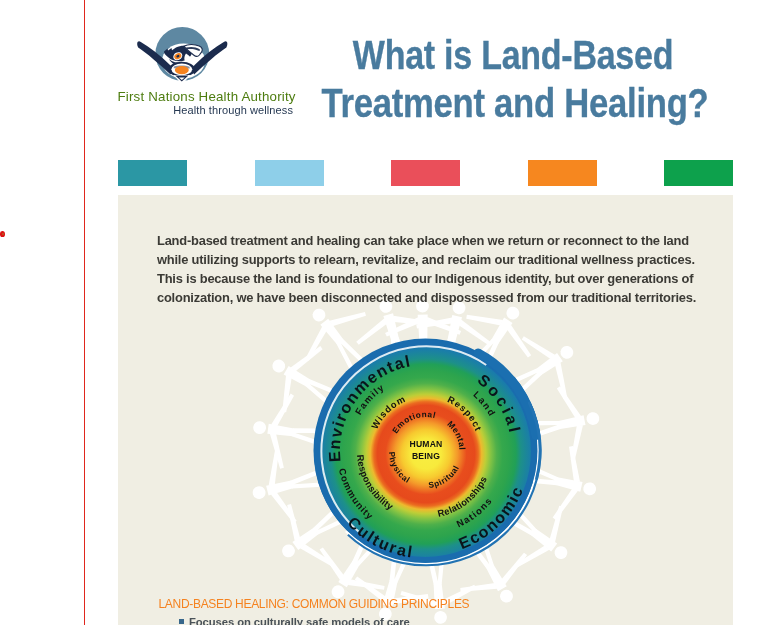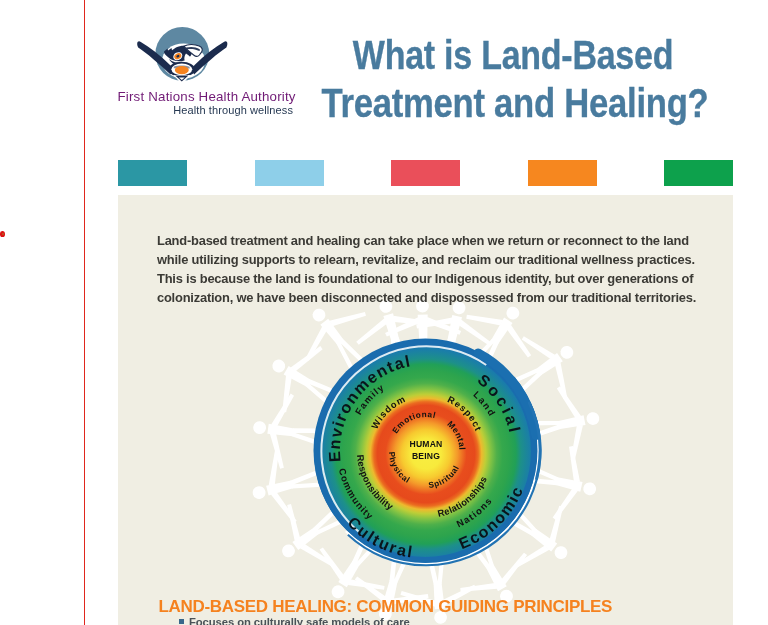--- a/index.html
+++ b/index.html
@@ -27,21 +27,21 @@
 <ellipse cx="41.9" cy="31.2" rx="1.6" ry="1.2" transform="rotate(-28 41.9 31.2)" fill="#1b2b4d"></ellipse>
 <path d="M33,34 C37,37.5 43,38.8 48.5,38.2 L47,40.8 C42,41.8 36,39.5 33,34 Z" fill="#1b2b4d"></path>
 <ellipse cx="45.8" cy="44.4" rx="13.2" ry="7.7" fill="#1b2b4d"></ellipse>
 <ellipse cx="45.8" cy="44.3" rx="10.4" ry="5.9" fill="#fff"></ellipse>
 <path d="M38,41.5 C42,40.2 50,40.2 53.5,41.7 L53.8,43.5 L37.6,43.3 Z" fill="#8a93a5"></path>
 <ellipse cx="45.8" cy="45.1" rx="7" ry="4.2" fill="#f5831f"></ellipse>
 <path d="M37.5,50 L54.5,50 L46,59.5 Z" fill="#fff"></path>
 <path d="M39.2,50.6 L52.4,50.6 L45.8,56.6 Z" fill="#1b2b4d"></path>
 <path d="M42.8,52.4 L48.8,52.4 L45.8,55.1 Z" fill="#fff"></path>
 </svg>
-<div class="abs" style="left:117.5px;top:89px;font-size:13.3px;letter-spacing:0.2px;color:#701a75;white-space:nowrap;">First Nations Health Authority</div>
+<div class="abs" style="left:117.5px;top:89px;font-size:13.3px;letter-spacing:0.2px;color:#4d7c0f;white-space:nowrap;">First Nations Health Authority</div>
 <div class="abs" style="left:117px;top:103.8px;width:176px;text-align:right;font-size:11px;letter-spacing:0.1px;color:#253852;white-space:nowrap;">Health through wellness</div>
 
 <div class="abs" style="left:512.5px;top:35.3px;font-size:40px;font-weight:bold;color:#497b9e;-webkit-text-stroke:0.35px #497b9e;line-height:40px;letter-spacing:-0.3px;white-space:nowrap;transform:translateX(-50%) scaleX(0.850);">What is Land-Based</div>
 <div class="abs" style="left:514.5px;top:82.8px;font-size:40px;font-weight:bold;color:#497b9e;-webkit-text-stroke:0.35px #497b9e;line-height:40px;letter-spacing:-0.3px;white-space:nowrap;transform:translateX(-50%) scaleX(0.866);">Treatment and Healing?</div>
 
 <div class="abs" style="left:118px;top:159.5px;width:69px;height:26px;background:#2b97a4;"></div>
 <div class="abs" style="left:254.5px;top:159.5px;width:69px;height:26px;background:#8ecfe9;"></div>
 <div class="abs" style="left:391px;top:159.5px;width:69px;height:26px;background:#ea4f5a;"></div>
 <div class="abs" style="left:527.5px;top:159.5px;width:69px;height:26px;background:#f6871f;"></div>
 <div class="abs" style="left:664px;top:159.5px;width:69px;height:26px;background:#0da14c;"></div>
@@ -133,15 +133,15 @@
     <text font-size="9.4" font-weight="bold" letter-spacing="1.0" fill="#111"><textPath href="#wp10" startOffset="188.4" text-anchor="middle">Community</textPath></text>
     <text font-size="9.4" font-weight="bold" letter-spacing="1.4" fill="#111"><textPath href="#wp11" startOffset="315.8" text-anchor="middle">Nations</textPath></text>
     <text font-size="16.2" font-weight="bold" letter-spacing="1.5" fill="#0a141a"><textPath href="#wp12" startOffset="189.9" text-anchor="middle">Environmental</textPath></text>
     <text font-size="16.0" font-weight="bold" letter-spacing="3.0" fill="#0a141a"><textPath href="#wp13" startOffset="354.4" text-anchor="middle">Social</textPath></text>
     <text font-size="16.0" font-weight="bold" letter-spacing="2.0" fill="#0a141a"><textPath href="#wp14" startOffset="286.3" text-anchor="middle">Cultural</textPath></text>
     <text font-size="16.0" font-weight="bold" letter-spacing="1.6" fill="#0a141a"><textPath href="#wp15" startOffset="409.0" text-anchor="middle">Economic</textPath></text>
 <text x="426.0" y="446.5" text-anchor="middle" font-size="8.6" font-weight="bold" fill="#111" letter-spacing="0.2">HUMAN</text>
 <text x="426.0" y="458.5" text-anchor="middle" font-size="8.6" font-weight="bold" fill="#111" letter-spacing="0.2">BEING</text>
 </svg>
 
-<div class="abs" style="z-index:3;left:158.5px;top:596.5px;font-size:17px;font-weight:bold;color:#f5821f;letter-spacing:-0.31px;">LAND-BASED HEALING: COMMON GUIDING PRINCIPLES</div>
+<div class="abs" style="z-index:3;left:158.5px;top:596.5px;font-size:12px;font-weight:normal;color:#f5821f;letter-spacing:-0.31px;">LAND-BASED HEALING: COMMON GUIDING PRINCIPLES</div>
 <div class="abs" style="z-index:3;left:178.5px;top:618.5px;width:5.2px;height:5.2px;background:#38678b;"></div>
 <div class="abs" style="z-index:3;left:189px;top:615.5px;font-size:11.3px;font-weight:bold;color:#4a5258;letter-spacing:-0.1px;">Focuses on culturally safe models of care</div>
 
 </body></html>

